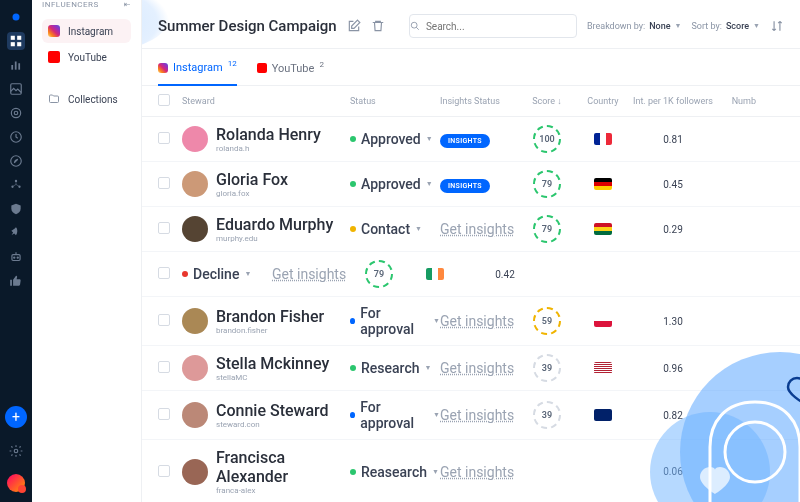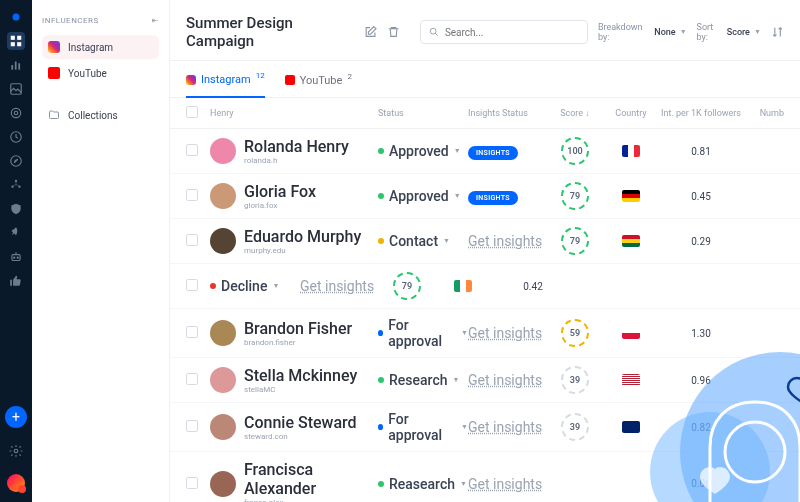--- a/index.html
+++ b/index.html
@@ -6,34 +6,34 @@
 body{width:800px;height:502px;overflow:hidden;background:#fff;position:relative}
 .app{display:flex;height:100%}
 .rail{width:32px;background:#0a1929;display:flex;flex-direction:column;align-items:center;padding-top:8px;gap:6px;color:#6b7a8f;position:relative;z-index:3}
 .rail-ico{width:18px;height:18px;display:flex;align-items:center;justify-content:center;cursor:pointer;border-radius:4px;padding:2px}
 .rail-ico.active{background:#1e3a5f;color:#fff}
 .rail-ico svg{width:14px;height:14px}
 .rail-add{margin-top:auto;margin-bottom:8px;width:22px;height:22px;border-radius:50%;background:#0066ff;color:#fff;display:flex;align-items:center;justify-content:center;font-size:14px;cursor:pointer}
 .rail-gear{margin-bottom:8px}
 .rail-avatar{width:18px;height:18px;border-radius:50%;background:linear-gradient(135deg,#f06,#f90);margin-bottom:10px;position:relative}
 .rail-avatar::after{content:'';position:absolute;bottom:-1px;right:-1px;width:8px;height:8px;border-radius:50%;background:#f43}
-.sidebar{width:138px;background:#fff;border-right:1px solid #eef0f3;padding:16px 10px;position:relative;z-index:3}
+.sidebar{width:110px;background:#fff;border-right:1px solid #eef0f3;padding:0 10px;position:relative;z-index:3}
 .sb-head{font-size:8px;letter-spacing:.5px;color:#8a94a5;text-transform:uppercase;display:flex;justify-content:space-between;align-items:center;margin-bottom:10px}
 .sb-item{display:flex;align-items:center;gap:8px;padding:6px 6px;font-size:10px;color:#3a4254;border-radius:6px;cursor:pointer;margin-bottom:2px}
 .sb-item.active{background:#fcf2f4}
 .sb-ico{width:12px;height:12px;display:flex;align-items:center;justify-content:center}
 .ig{background:linear-gradient(45deg,#feda75,#fa7e1e,#d62976,#962fbf,#4f5bd5);border-radius:3px}
 .yt{background:#f00;border-radius:2px}
 .folder{color:#8a94a5}
 .sb-sep{height:16px}
 .main{flex:1;display:flex;flex-direction:column;overflow:hidden;position:relative;z-index:3}
 .topbar{display:flex;align-items:center;gap:10px;padding:14px 16px 10px;border-bottom:1px solid #eef0f3}
 .title{font-size:15px;font-weight:500;color:#2a2f3a}
 .tb-ico{width:14px;height:14px;color:#8a94a5;cursor:pointer}
-.search{flex:0 0 168px;height:24px;border:1px solid #e2e6ec;border-radius:4px;display:flex;align-items:center;padding:0 8px;gap:6px;color:#8a94a5;font-size:10px}
+.search{flex:0 0 168px;height:24px;border:1px solid #e2e6ec;border-radius:4px;display:flex;align-items:center;padding:0 0;gap:6px;color:#8a94a5;font-size:10px}
 .search input{border:0;outline:0;flex:1;font-size:10px;background:transparent}
 .ctl{font-size:9px;color:#8a94a5;display:flex;align-items:center;gap:4px}
 .ctl strong{color:#3a4254;font-weight:500}
 .tabs{display:flex;gap:20px;padding:12px 16px 0;border-bottom:1px solid #eef0f3;font-size:11px}
 .tab{display:flex;align-items:center;gap:5px;padding-bottom:10px;cursor:pointer;color:#6b7280;position:relative}
 .tab.active{color:#0066ff;border-bottom:2px solid #0066ff;margin-bottom:-1px}
 .tab sup{font-size:8px;position:relative;top:-4px}
 .table{flex:1;overflow:auto}
 .thead{display:flex;padding:8px 16px;font-size:9px;color:#9aa3b2;border-bottom:1px solid #eef0f3;align-items:center}
 .trow{display:flex;padding:8px 16px;font-size:10px;color:#3a4254;border-bottom:1px solid #f3f5f8;align-items:center}
@@ -223,21 +223,21 @@
       <div class="tab">
         <span class="sb-ico yt" style="width:10px;height:10px"></span>
         <span>YouTube</span>
         <sup>2</sup>
       </div>
     </div>
 
     <div class="table">
       <div class="thead">
         <div class="c-chk"><span class="chk"></span></div>
-        <div class="c-user">Henry</div>
+        <div class="c-user">Steward</div>
         <div class="c-status">Status</div>
         <div class="c-insights">Insights Status</div>
         <div class="c-score"><span>Score</span>&nbsp;<span>↓</span></div>
         <div class="c-country">Country</div>
         <div class="c-int">Int. per 1K followers</div>
         <div class="c-numb">Numb</div>
       </div>
       <div id="rows">
           <div class="trow">
             <div class="c-chk"><span class="chk"></span></div>

